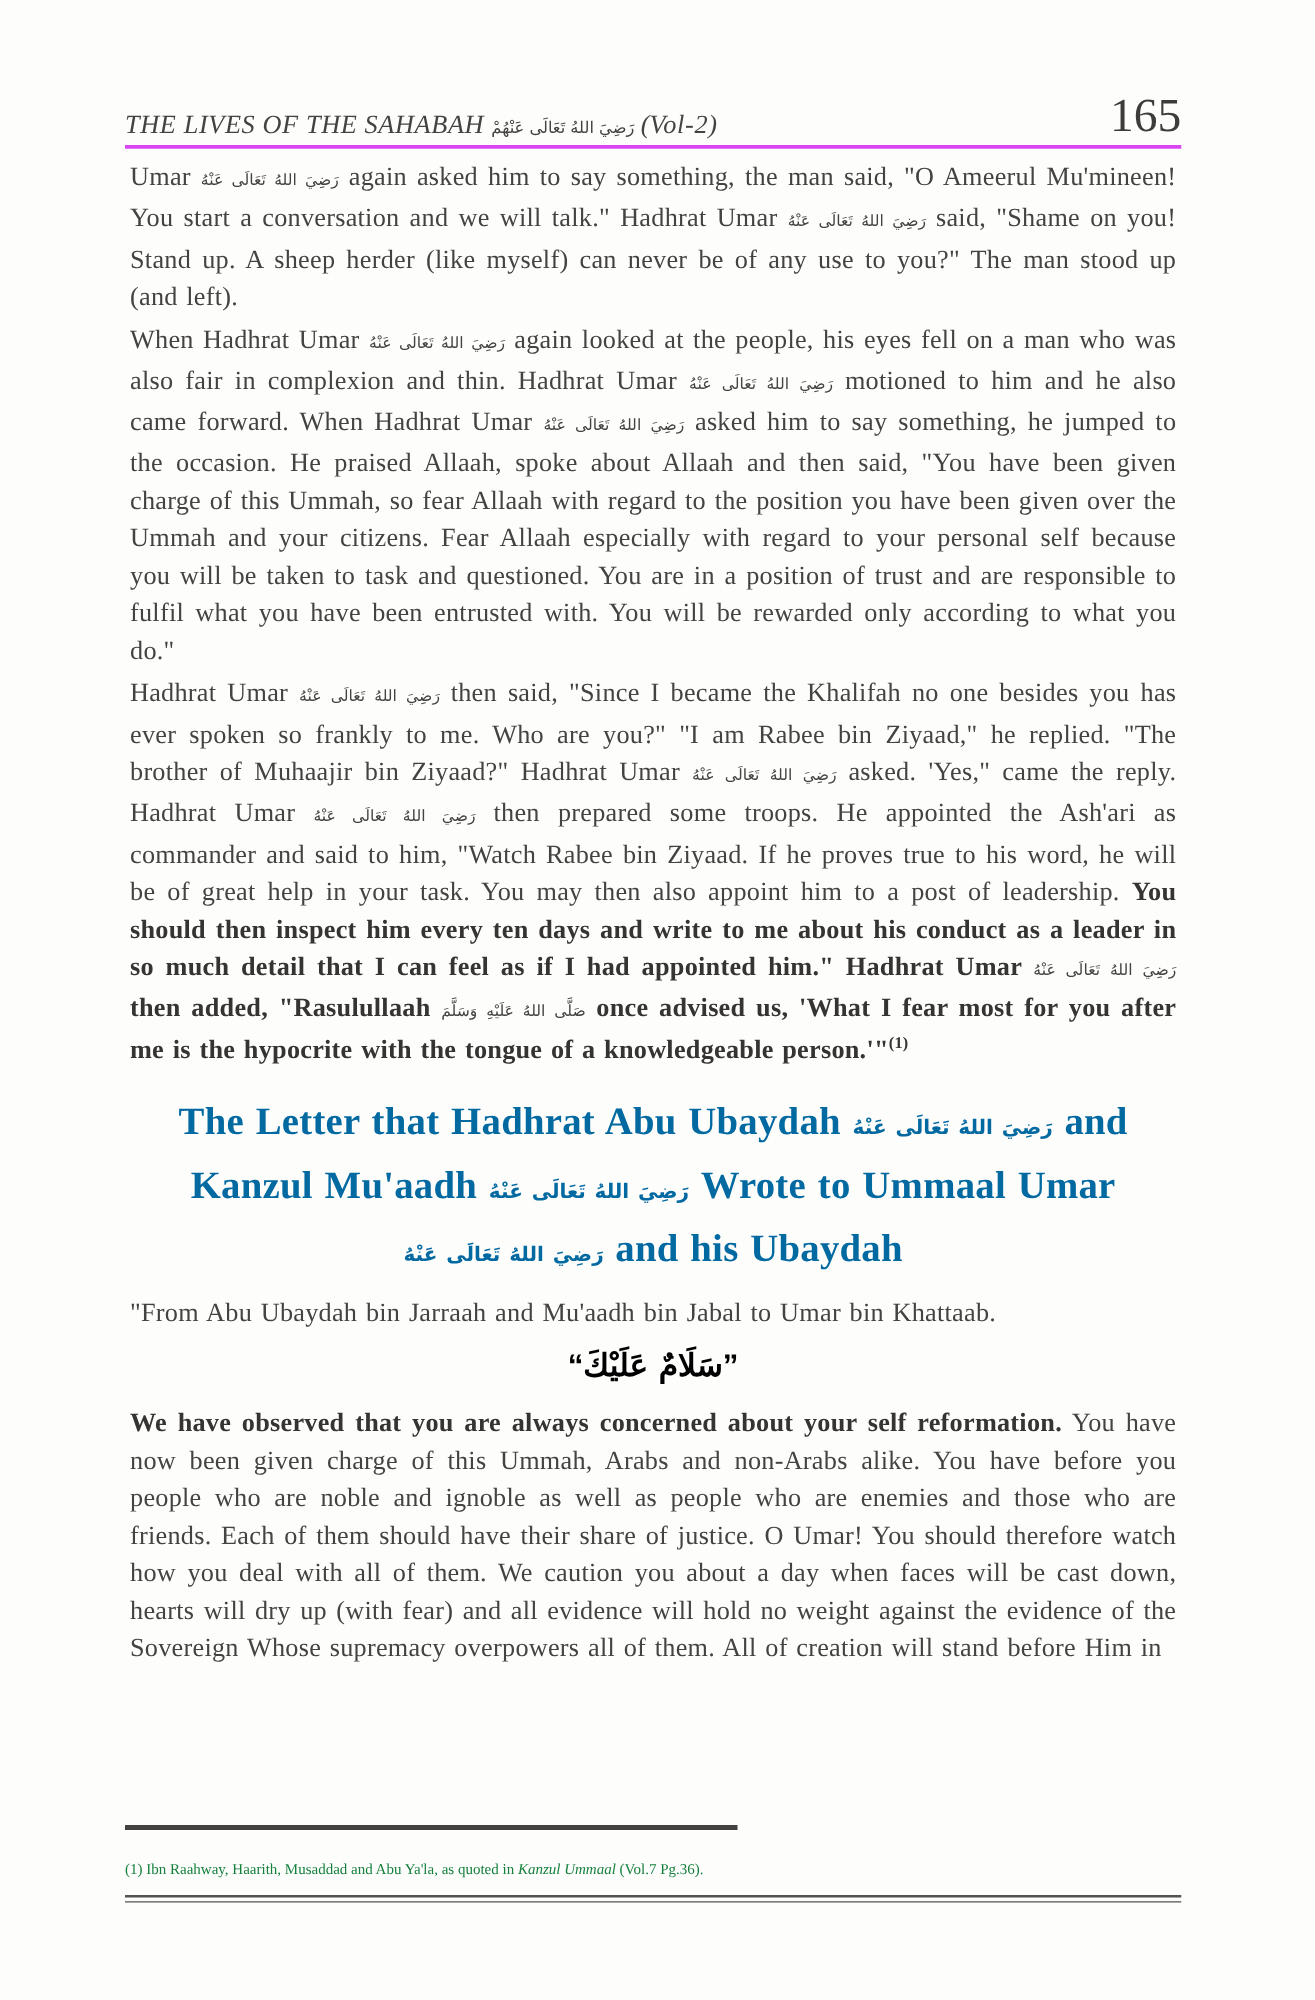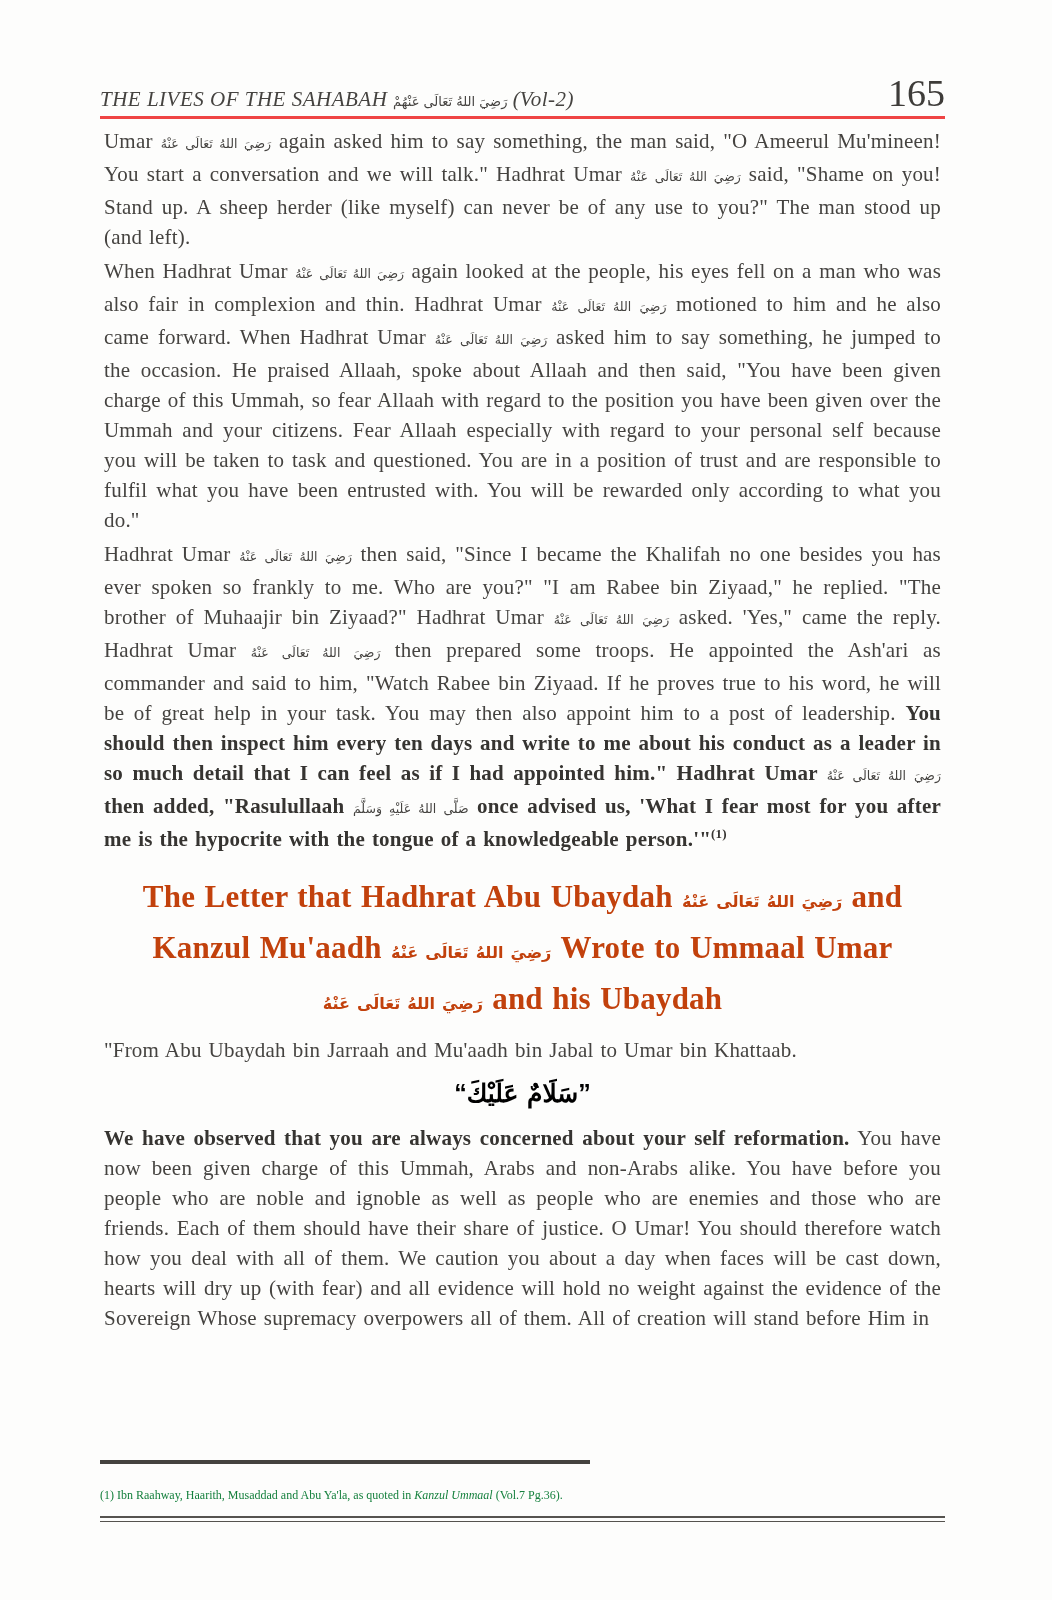--- a/index.html
+++ b/index.html
@@ -19,21 +19,21 @@
   .content {
     position: absolute;
     left: 100px;
     top: 74px;
     width: 845px;
   }
   .header-row {
     display: flex;
     justify-content: space-between;
     align-items: flex-end;
-    border-bottom: 3px solid #ef4444;
+    border-bottom: 3px solid #d946ef;
     padding-bottom: 4px;
   }
   .header-left {
     font-style: italic;
     font-size: 21px;
     letter-spacing: 0.5px;
     white-space: nowrap;
   }
   .header-honorific {
     font-style: normal;
@@ -79,21 +79,21 @@
     font-size: 13px;
     line-height: 0;
     color: #363431;
   }
   .heading {
     font-weight: bold;
     text-align: center;
     font-size: 31px;
     line-height: 46px;
     margin: 20px 0 8px 0;
-    color: #c2410c;
+    color: #0369a1;
     letter-spacing: 0.2px;
   }
   .arabic-line {
     text-align: center;
     font-family: Liberation Sans, sans-serif;
     font-size: 25px;
     line-height: 40px;
     margin: 8px 0 10px 0;
     color: #000000;
     font-weight: bold;

